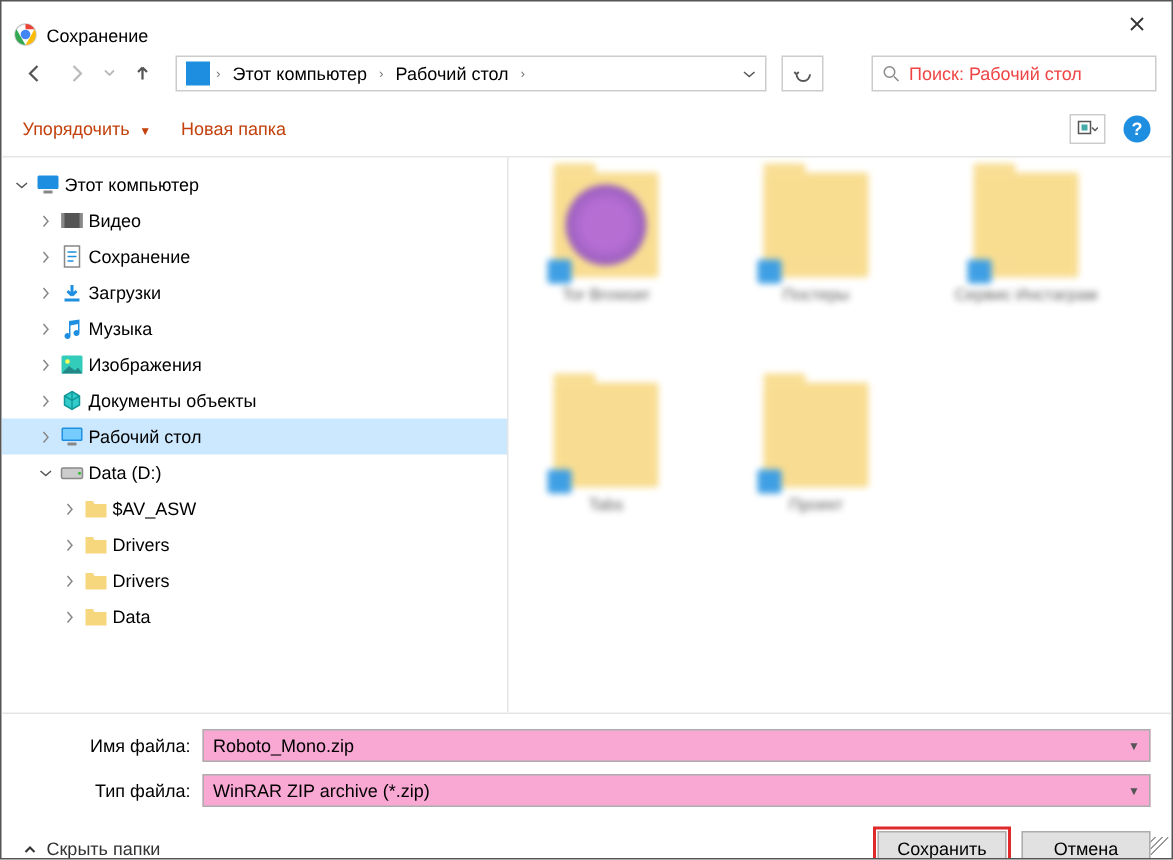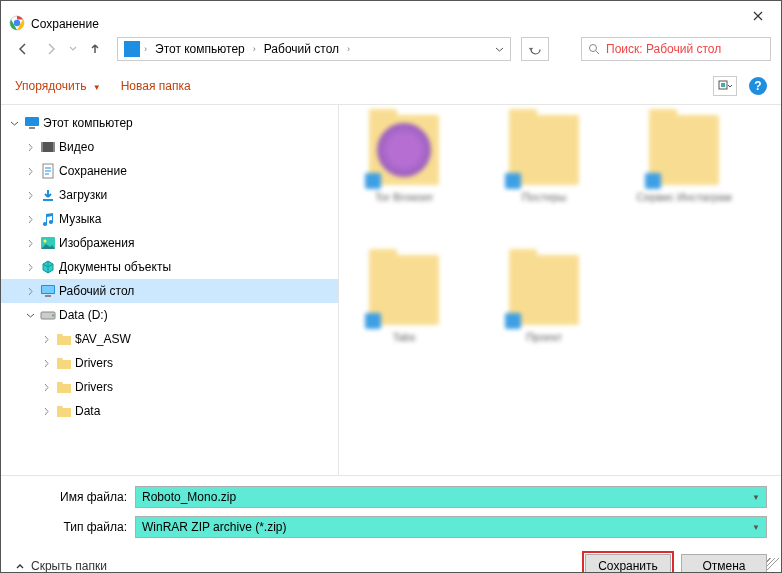--- a/index.html
+++ b/index.html
@@ -30,21 +30,21 @@
 .ind { display:inline-block; }
 .files { flex:1; display:flex; flex-wrap:wrap; align-content:flex-start; padding:10px; gap:10px 30px; filter: blur(2.2px); opacity:0.85;}
 .file { width:110px; height:130px; display:flex; flex-direction:column; align-items:center; }
 .file .thumb { width:70px; height:70px; background:#f7d77e; border-radius:2px; position:relative; margin-bottom:6px;}
 .file .thumb::before{content:"";position:absolute;top:-6px;left:0;width:28px;height:6px;background:#f7d77e;border-radius:2px 2px 0 0;}
 .file .badge{position:absolute;bottom:-4px;left:-4px;width:16px;height:16px;background:#1e8fe0;border-radius:2px;}
 .file .lbl { font-size:11px; text-align:center; color:#444; line-height:1.2;}
 .footer { border-top:1px solid #e5e5e5; padding:10px 14px 8px 14px; }
 .field-row { display:flex; align-items:center; margin-bottom:8px; }
 .field-row label { width:120px; text-align:right; padding-right:8px; }
-.field-row .field { flex:1; height:22px; border:1px solid #adadad; background:#5eead4; padding:0 6px; display:flex; align-items:center; justify-content:space-between;}
+.field-row .field { flex:1; height:22px; border:1px solid #adadad; background:#f9a8d4; padding:0 6px; display:flex; align-items:center; justify-content:space-between;}
 .bottom { display:flex; align-items:center; margin-top:16px;}
 .hide-folders { display:flex; align-items:center; gap:6px; color:#333; }
 .btns { margin-left:auto; display:flex; gap:10px; }
 .btn { width:86px; height:24px; border:1px solid #adadad; background:#e1e1e1; display:flex; align-items:center; justify-content:center; }
 .btn.primary { outline:2px solid #de2a2a; outline-offset:1px; }
 .resize-grip { position:absolute; right:2px; bottom:2px; width:12px; height:12px; background:
   linear-gradient(135deg, transparent 0 2px, #999 2px 3px, transparent 3px 5px, #999 5px 6px, transparent 6px 8px, #999 8px 9px, transparent 9px); }
 .help-icon{width:18px;height:18px;border-radius:50%;background:#1e8fe0;color:#fff;display:flex;align-items:center;justify-content:center;font-weight:bold;}
 .view-dd{width:24px;height:20px;border:1px solid #ccc;display:flex;align-items:center;justify-content:center;}
 svg{display:block;}

